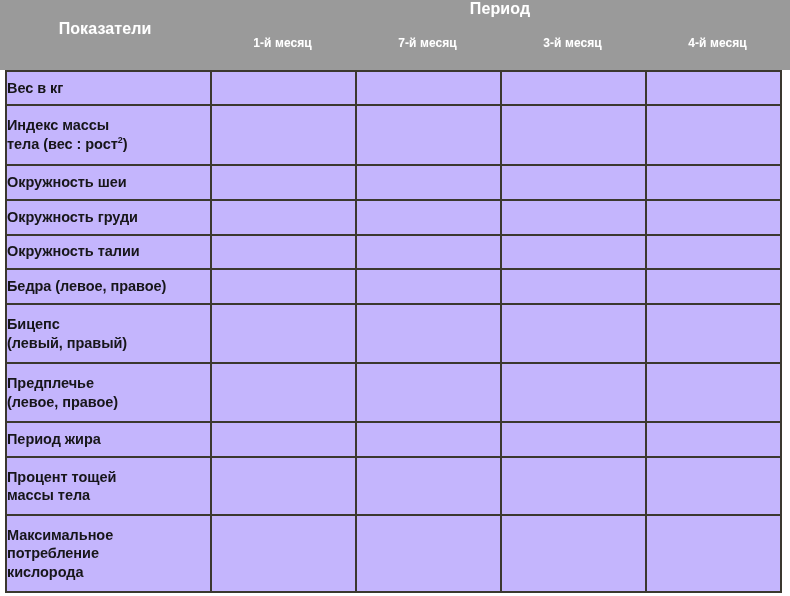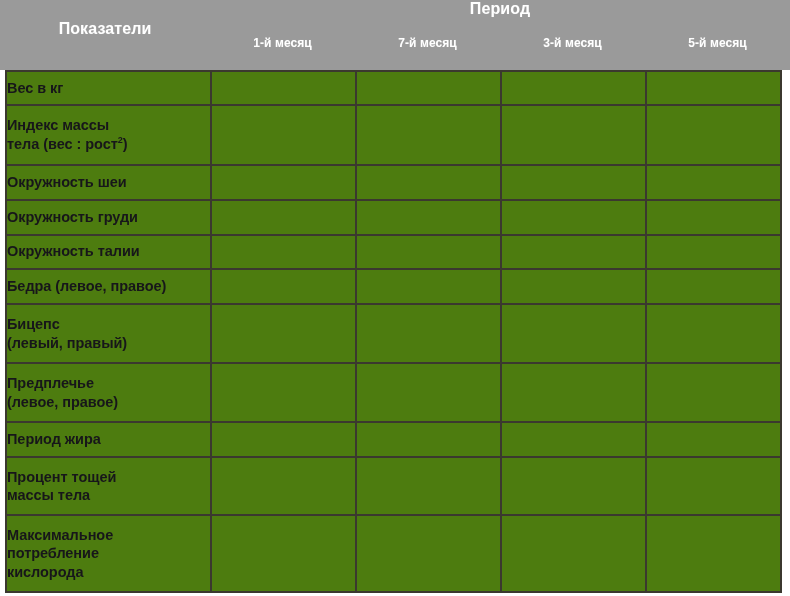--- a/index.html
+++ b/index.html
@@ -94,21 +94,21 @@
 
   table.grid {
     width: 775px;
     height: 523px;
     border-collapse: collapse;
     table-layout: fixed;
   }
 
   table.grid td {
     border: 2px solid #3b382f;
-    background: #4d7c0f;
+    background: #c4b5fd;
     padding: 0;
     vertical-align: middle;
   }
 
   td.label-cell {
     width: 205px;
     padding: 0 0 0 9px;
   }
   td.value-cell {
     width: 145px;
@@ -152,21 +152,21 @@
     <div class="hdr-month m1">
       <span class="hdr-text">1-й месяц</span>
     </div>
     <div class="hdr-month m2">
       <span class="hdr-text">7-й месяц</span>
     </div>
     <div class="hdr-month m3">
       <span class="hdr-text">3-й месяц</span>
     </div>
     <div class="hdr-month m4">
-      <span class="hdr-text">5-й месяц</span>
+      <span class="hdr-text">4-й месяц</span>
     </div>
 
   </div>
 
   <div class="table-wrap">
     <table class="grid">
       <tbody>
 
         <tr style="height:32px">
           <td class="label-cell">

